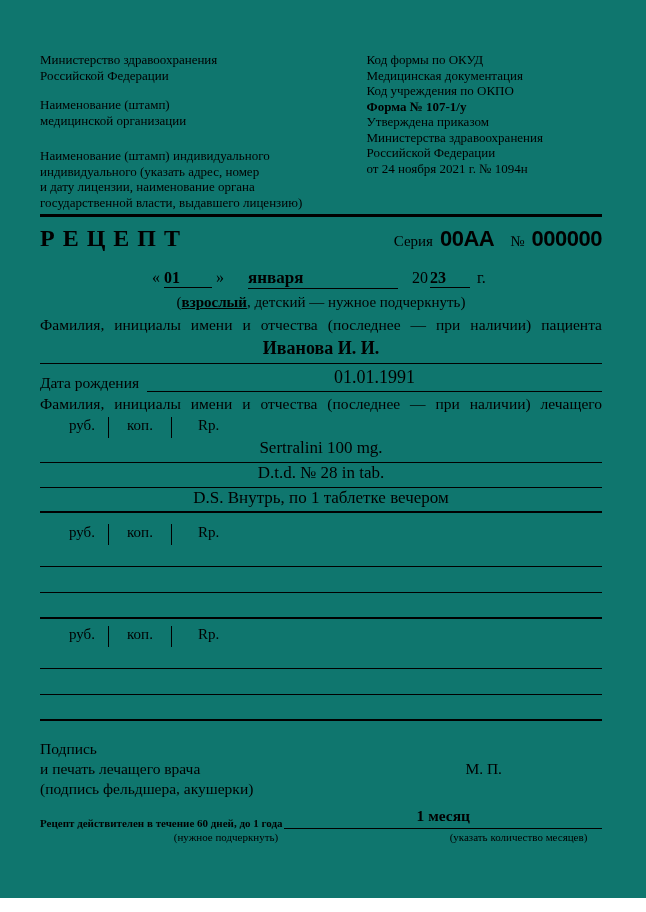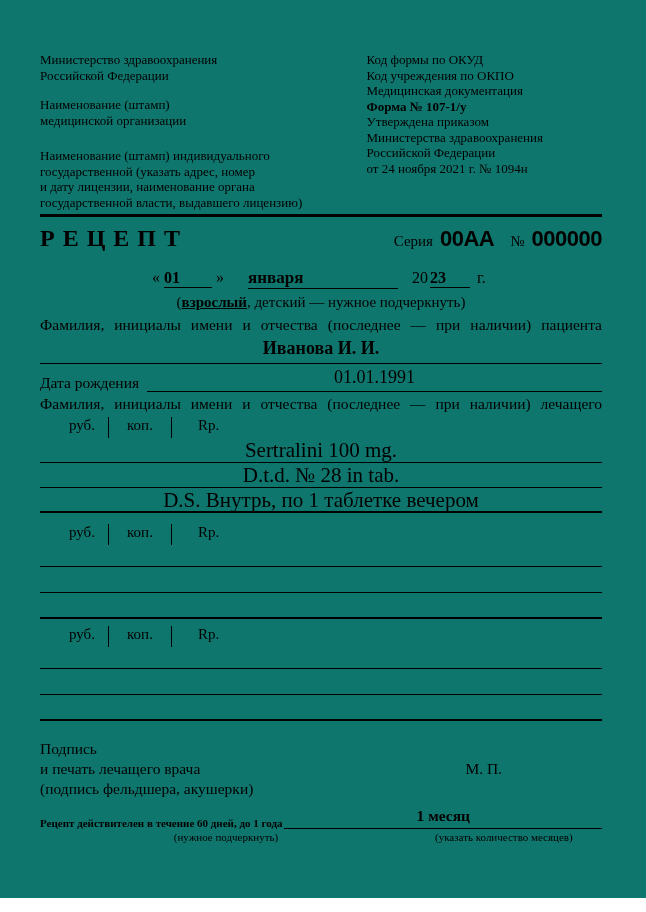--- a/index.html
+++ b/index.html
@@ -51,61 +51,61 @@
   .doctor-fill { margin-left:10px; font-size:17px; height:26px; }
   
   .cost-row { display:flex; align-items:stretch; font-size:15px; padding-left:16px; height:21px; margin-top:3px; }
   .cost-row.gap1 { margin-top:11px; }
   .cost-row.gap2 { margin-top:7px; }
   .c-rub { width:52px; text-align:center; }
   .c-div { border-left:1.3px solid #000; }
   .c-kop { width:62px; text-align:center; }
   .c-rp  { margin-left:26px; }
   
-  .rx-line { border-bottom:1.5px solid #000; text-align:center; font-size:21px; height:25px; box-sizing:border-box; }
+  .rx-line { border-bottom:1.5px solid #000; text-align:center; font-size:17px; height:25px; box-sizing:border-box; }
   .rx-line.thick { border-bottom:2.5px solid #000; }
   .rx-line.empty1 { height:22px; }
   .rx-line.empty  { height:26px; }
   
   .sign-block { margin-top:18px; font-size:15.5px; line-height:20px; }
   .sign-row2 { display:flex; }
   .stamp { margin-left:auto; margin-right:100px; }
   .validity-row { display:flex; align-items:flex-end; margin-top:8px; }
   .validity-label { font-size:11px;font-weight:bold; }
   .validity-fill { flex:1; margin-left:2px; border-bottom:1.5px solid #000; text-align:center; font-weight:bold; font-size:15.5px; height:22px; box-sizing:border-box; }
   .notes-row { display:flex; font-size:11px; margin-top:2px;gap:23px; }
   .note-left  { width:372px; text-align:center; }
-  .note-right { flex:1; }
+  .note-right { flex:1; text-align:center; }
 </style>
 </head>
 <body>
 
 <div class="page">
 
   <div class="hdr">
     <div class="hdr-left">
       <div>
         <div>Министерство здравоохранения</div>
         <div>Российской Федерации</div>
       </div>
       <div class="blk2">
         <div>Наименование (штамп)</div>
         <div>медицинской организации</div>
       </div>
       <div class="blk3">
         <div>Наименование (штамп) индивидуального</div>
-        <div>государственной (указать адрес, номер</div>
+        <div>индивидуального (указать адрес, номер</div>
         <div>и дату лицензии, наименование органа</div>
         <div>государственной власти, выдавшего лицензию)</div>
       </div>
     </div>
     <div class="hdr-right">
       <div>Код формы по ОКУД</div>
+      <div>Медицинская документация</div>
       <div>Код учреждения по ОКПО</div>
-      <div>Медицинская документация</div>
       <div class="bold">Форма № 107-1/у</div>
       <div>Утверждена приказом</div>
       <div>Министерства здравоохранения</div>
       <div>Российской Федерации</div>
       <div>от 24 ноября 2021 г. № 1094н</div>
     </div>
   </div>
 
   <div class="rule-thick"></div>
 

